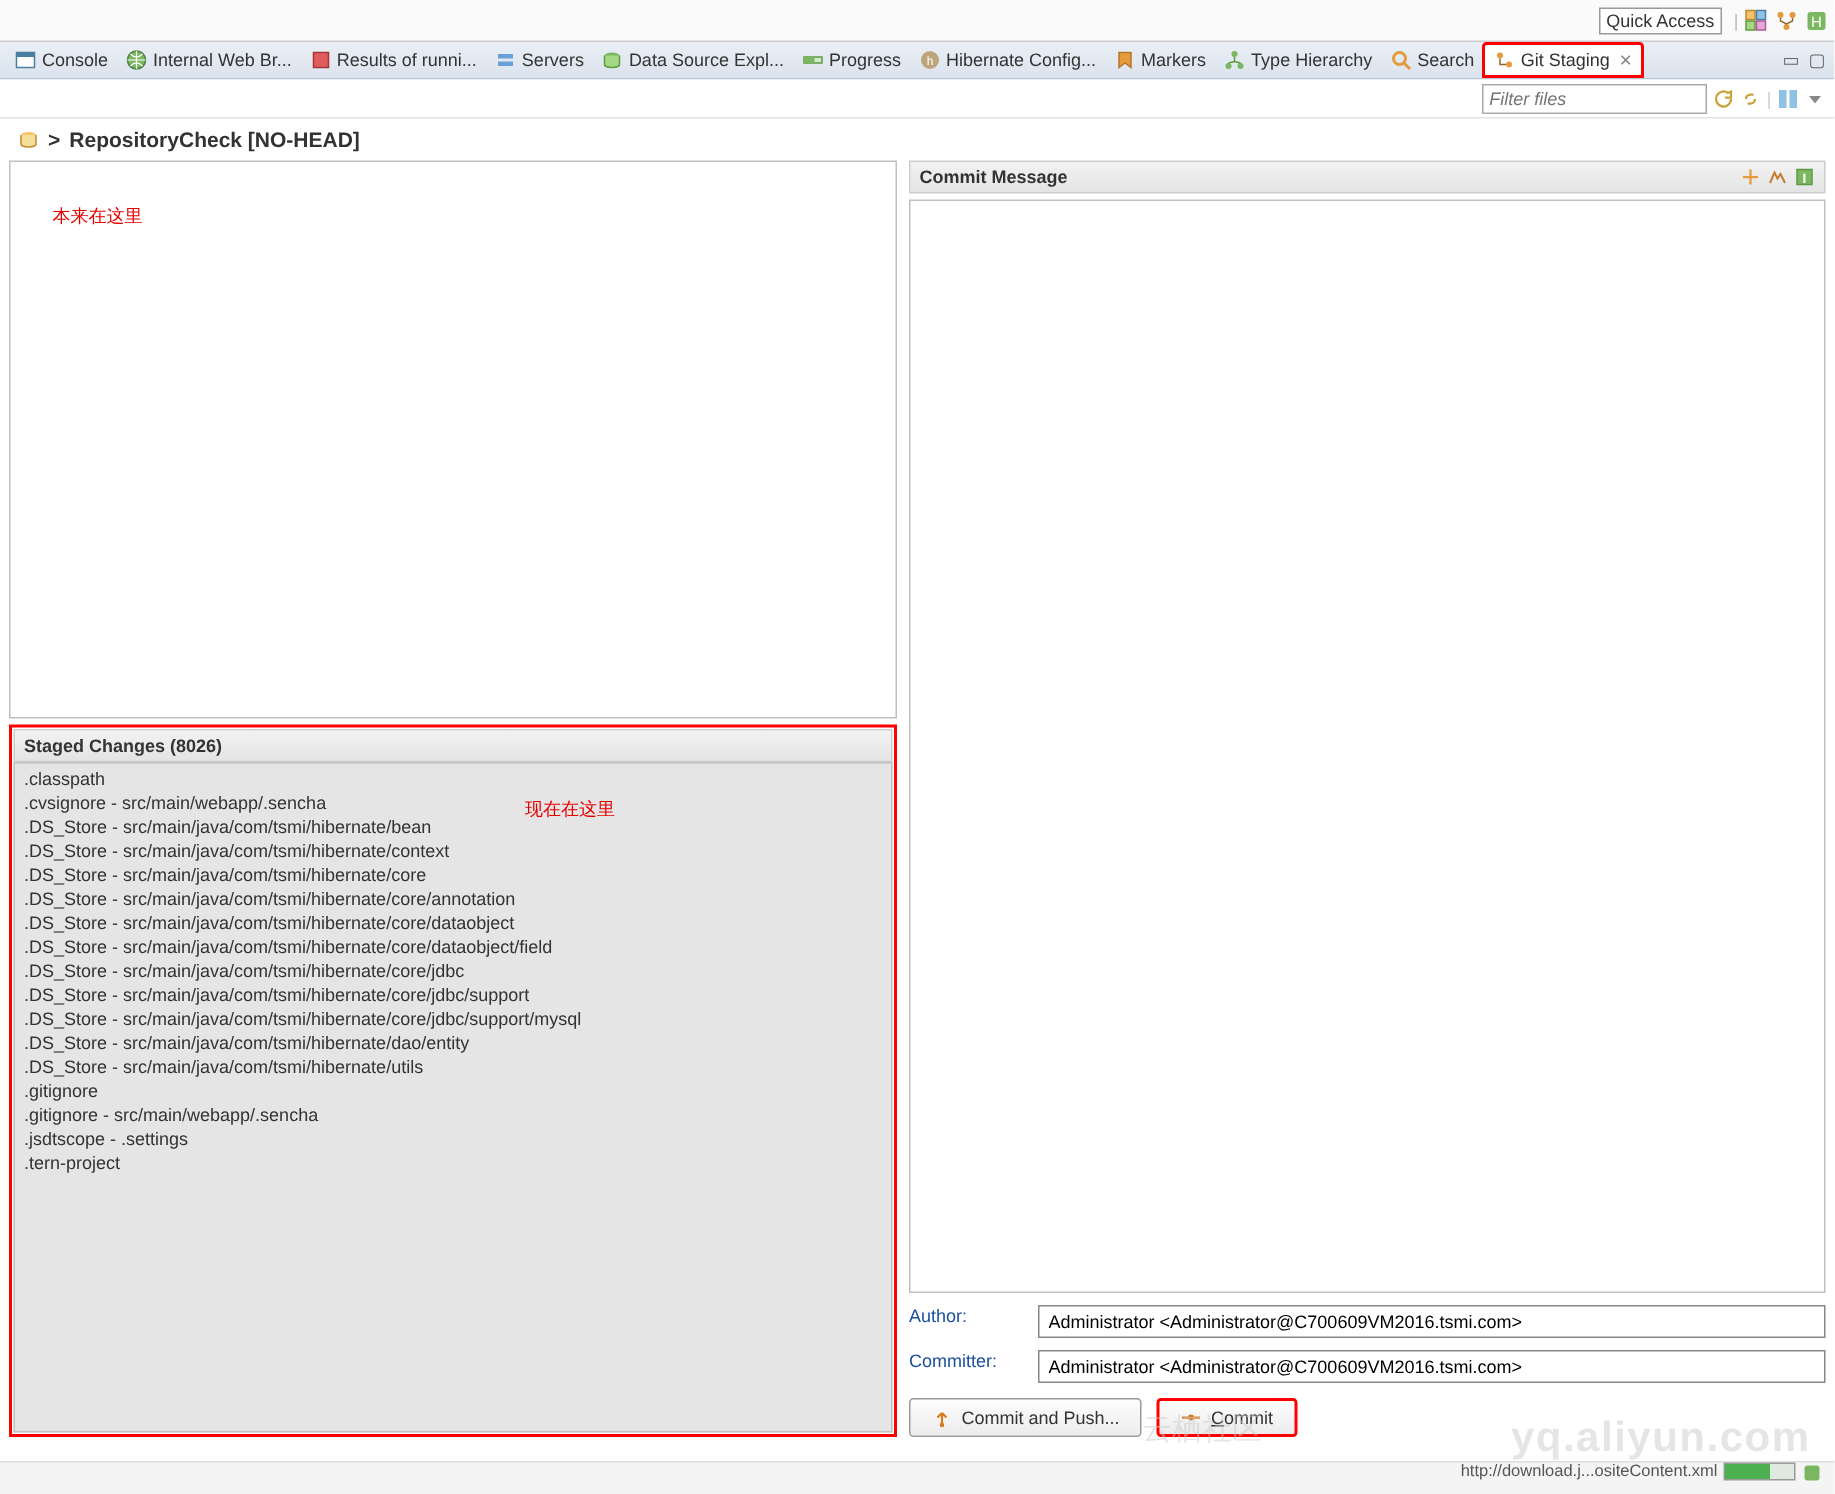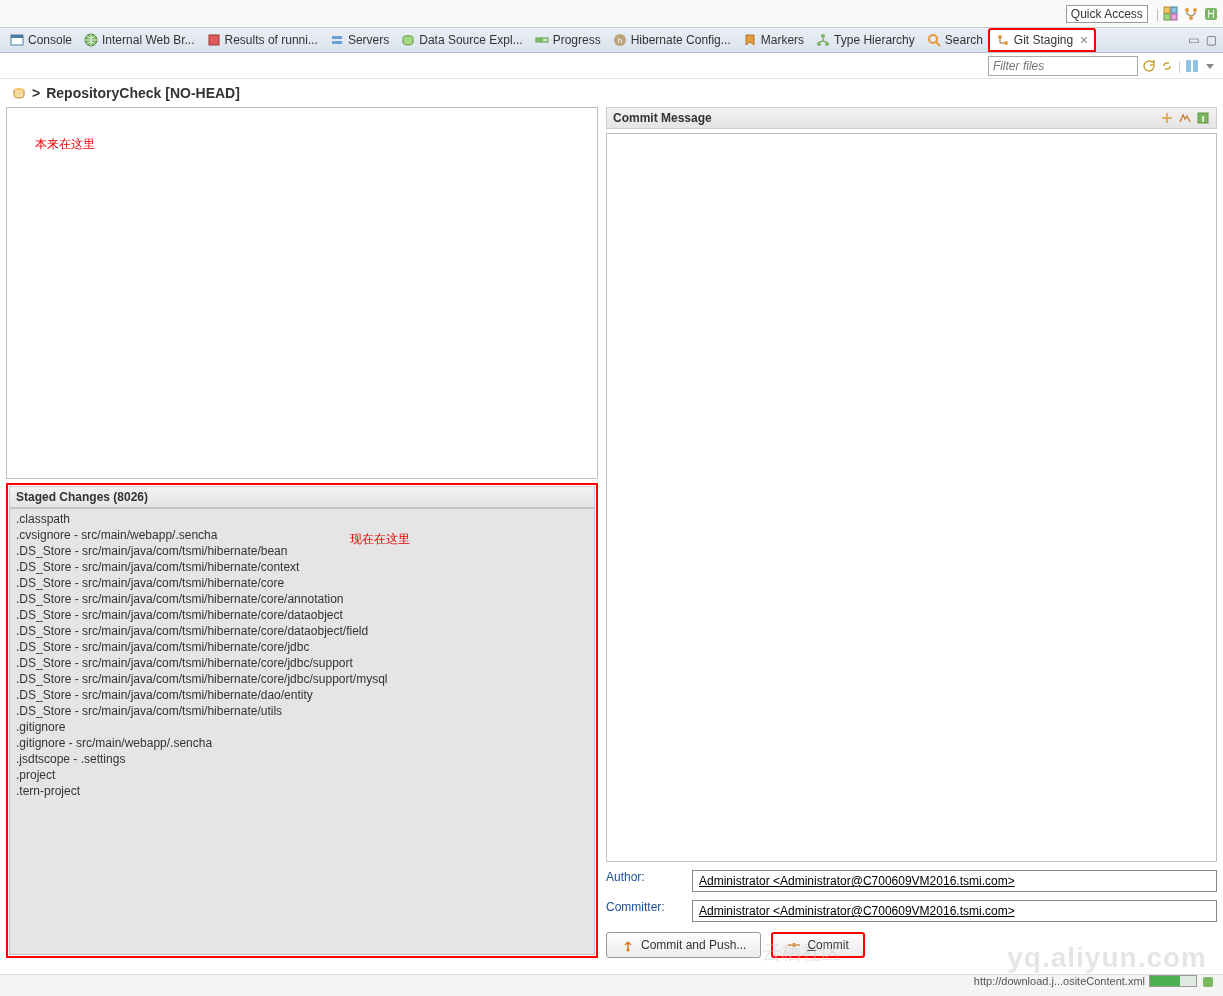--- a/index.html
+++ b/index.html
@@ -24,21 +24,21 @@
   .section-header .tools { display:flex; gap:4px; }
   .pane { border:1px solid #c0c0c0; background:#fff; overflow:auto;}
   .unstaged-pane { height:372px; position:relative; }
   .annot { color:#e60000; font-size:12px; font-family: "Microsoft YaHei","SimSun",sans-serif; }
   .staged-wrap { border:2px solid red; padding:1px; flex:1; display:flex; flex-direction:column;}
   .staged-pane { flex:1; overflow:auto; padding:2px 6px; font-size:12px; color:#333; position:relative; background:#e5e5e5; }
   .staged-pane .file-row { padding:1px 0; white-space:nowrap; }
   .commit-msg-area { border:1px solid #c0c0c0; flex:1; min-height:200px; }
   .author-row { display:flex; gap:14px; margin-top:4px;}
   .author-row label { width:72px; color:#1a4f9c; font-size:12px;}
-  .author-row input { flex:1; height:22px; border:1px solid #888; padding:0 6px; font-size:12px;text-decoration:underline; }
+  .author-row input { flex:1; height:22px; border:1px solid #888; padding:0 6px; font-size:12px; }
   .btn-row { display:flex; gap:10px; margin-top:6px;}
   .btn { border:1px solid #999; background:linear-gradient(#fdfdfd,#ececec); padding:4px 14px; font-size:12px; border-radius:3px; display:flex; align-items:center; gap:6px; cursor:pointer;}
   .btn.highlighted { border:2px solid red; }
   .statusbar { position:absolute; bottom:0; left:0; width:1223px; height:22px; background:#f4f4f4; border-top:1px solid #ddd; display:flex; align-items:flex-start; justify-content:flex-end; padding:0 8px; gap:4px; font-size:11px; color:#555;}
   .watermark { position:absolute; right:16px; bottom:22px; font-size:28px; color:#ccc; opacity:.5; font-weight:bold; pointer-events:none; letter-spacing:1px;}
   .watermark2 { position:absolute; left:calc(50% + 150px); bottom:30px; font-size:20px; color:#ccc; opacity:.5; pointer-events:none; font-family:"Microsoft YaHei";}
   .mini-icon { width:14px; height:14px; display:inline-block; }
   .progress-bar { width:48px; height:12px; display:inline-block; background:linear-gradient(90deg,#4caf50 65%, #dfe9df 65%); border:1px solid #999;}
 </style>
 </head>
@@ -207,21 +207,20 @@
           <div class="file-row">.DS_Store - src/main/java/com/tsmi/hibernate/core/dataobject</div>
           <div class="file-row">.DS_Store - src/main/java/com/tsmi/hibernate/core/dataobject/field</div>
           <div class="file-row">.DS_Store - src/main/java/com/tsmi/hibernate/core/jdbc</div>
           <div class="file-row">.DS_Store - src/main/java/com/tsmi/hibernate/core/jdbc/support</div>
           <div class="file-row">.DS_Store - src/main/java/com/tsmi/hibernate/core/jdbc/support/mysql</div>
           <div class="file-row">.DS_Store - src/main/java/com/tsmi/hibernate/dao/entity</div>
           <div class="file-row">.DS_Store - src/main/java/com/tsmi/hibernate/utils</div>
           <div class="file-row">.gitignore</div>
           <div class="file-row">.gitignore - src/main/webapp/.sencha</div>
           <div class="file-row">.jsdtscope - .settings</div>
-          <div class="file-row">.project</div>
           <div class="file-row">.tern-project</div>
         </div>
     </div>
   </div>
 
   <div class="right-col">
     <div class="section-header">
       <span>Commit Message</span>
       <div class="tools">
         <span class="mini-icon"><svg viewBox="0 0 14 14">

